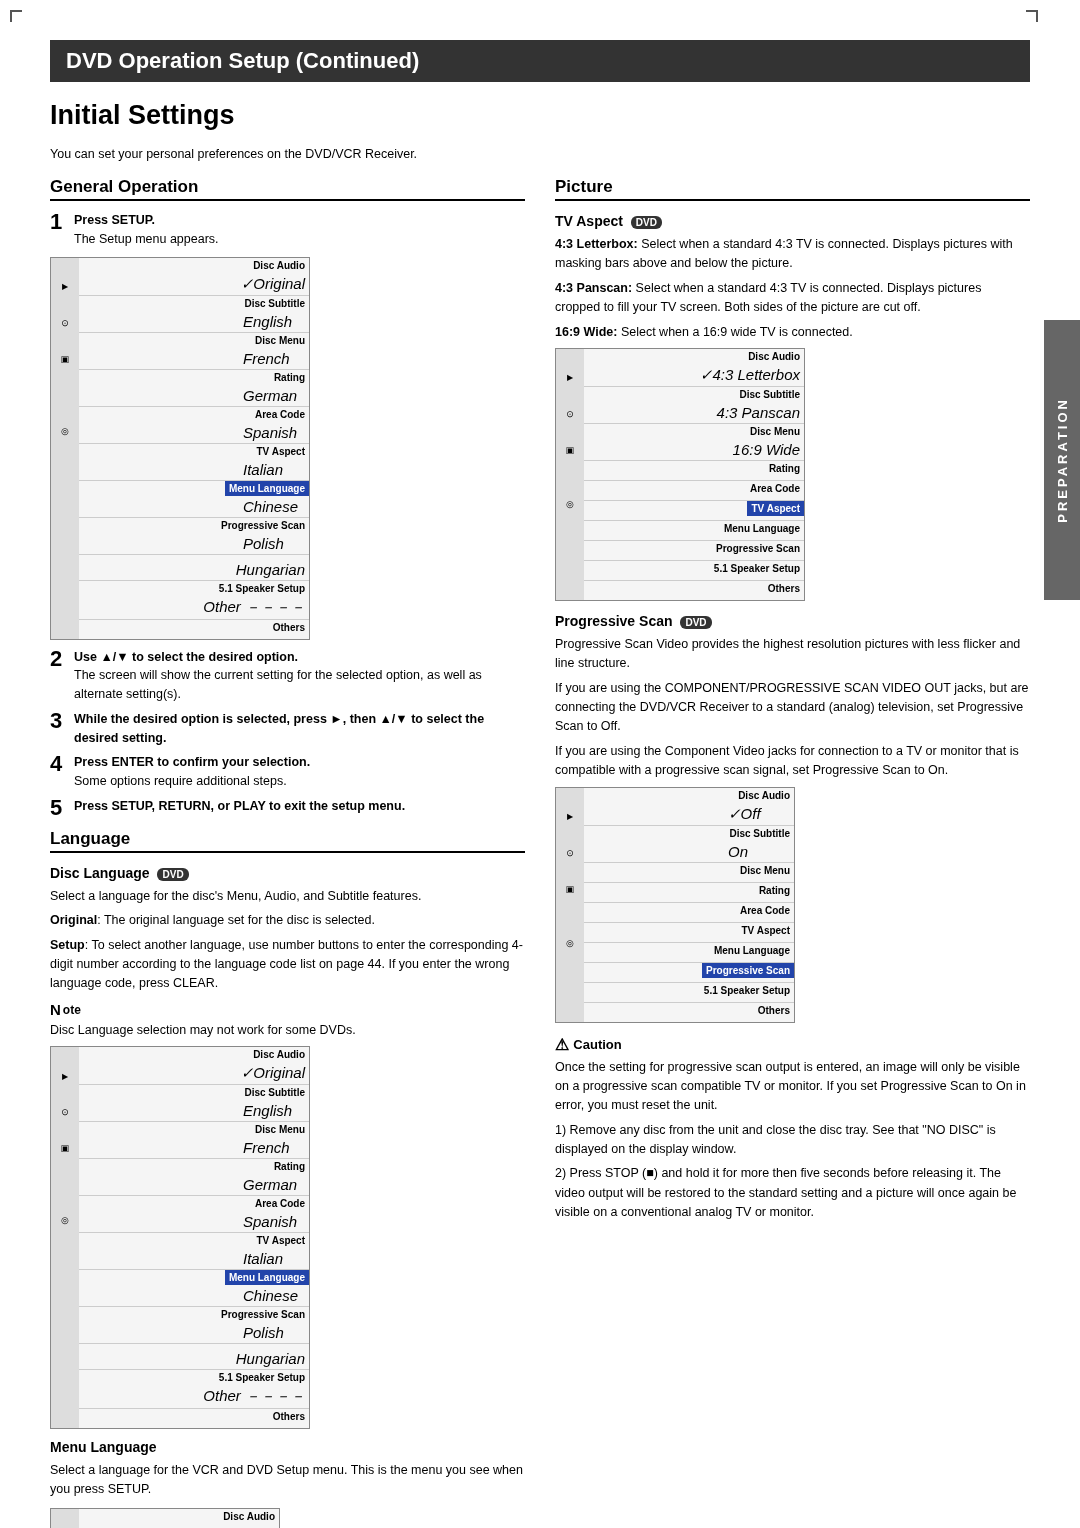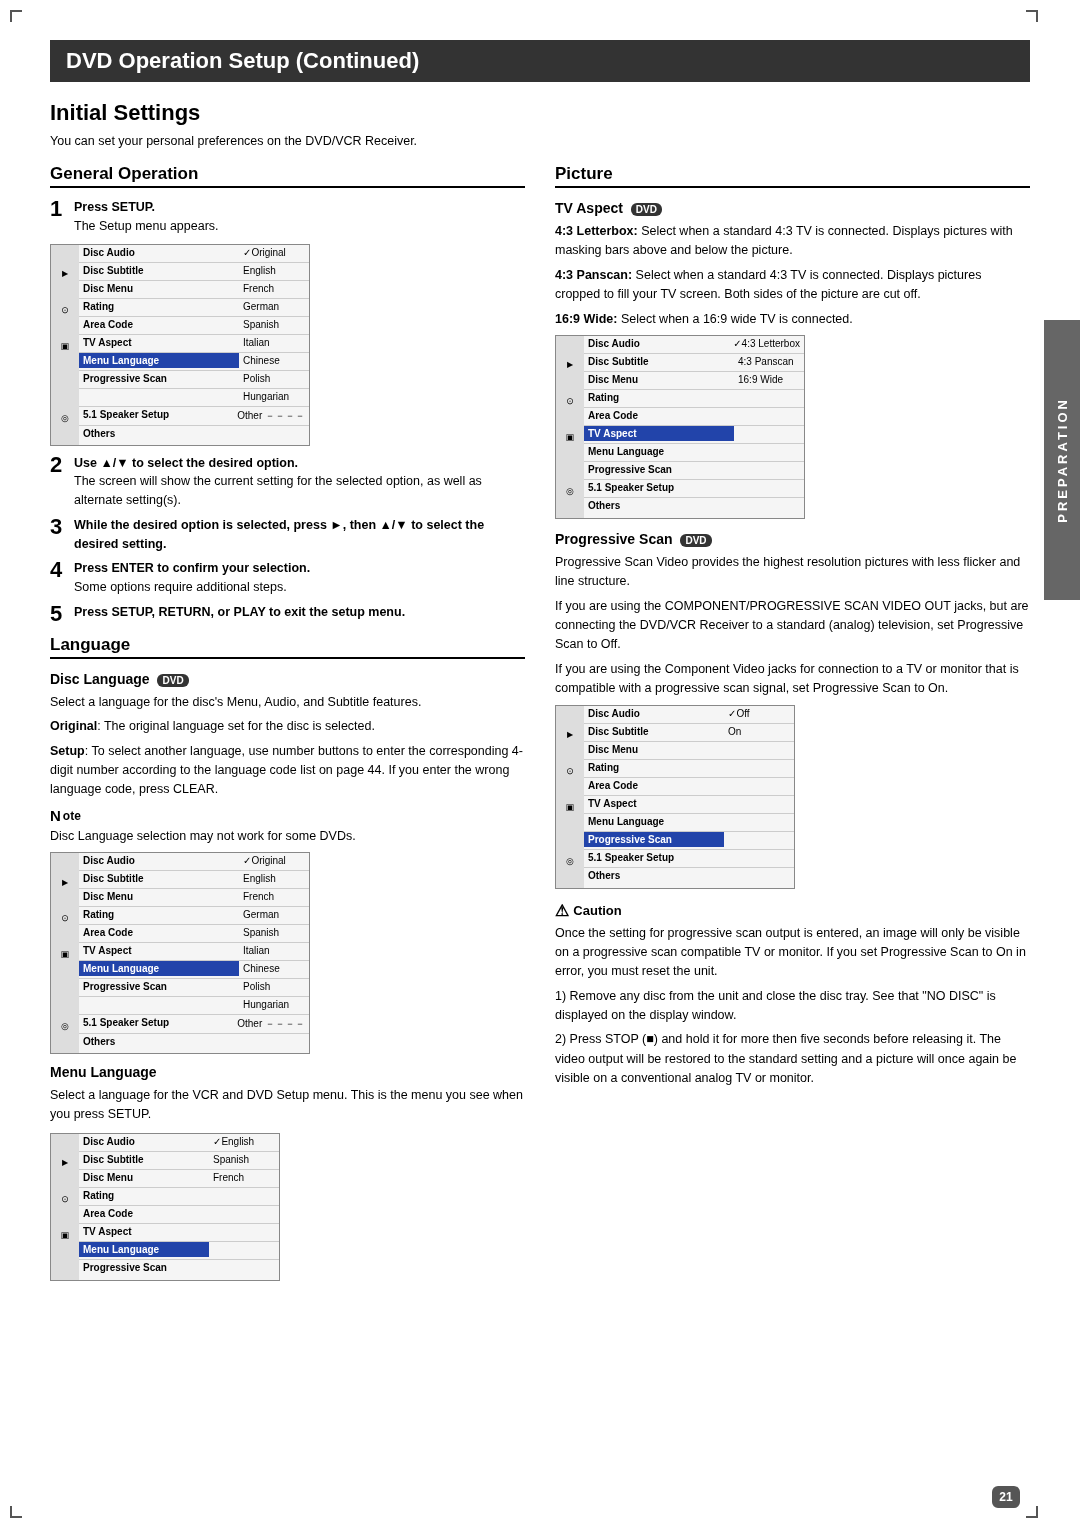--- a/index.html
+++ b/index.html
@@ -46,23 +46,23 @@
       background: #333;
       color: #fff;
       font-size: 22px;
       font-weight: bold;
       padding: 8px 16px;
       margin-bottom: 18px;
       margin-top: 10px;
     }
 
     .main-title {
-      font-size: 22px;
-      font-weight: bold;
-      margin-bottom: 8px;
+      font-size: 27px;
+      font-weight: bold;
+      margin-bottom: 16px;
     }
 
     .intro-text {
       font-size: 12.5px;
       margin-bottom: 16px;
     }
 
     
     .two-col {
       display: flex;
@@ -155,41 +155,43 @@
       justify-content: center;
       font-size: 9px;
     }
     .menu-rows {
       flex: 1;
     }
     .menu-row {
       display: flex;
       border-bottom: 1px solid #ccc;
       min-height: 18px;
-      align-items: flex-start;
+      align-items: flex-end;
+      flex-direction: column;
     }
     .menu-row:last-child {
       border-bottom: none;
     }
     .menu-row-label {
       flex: 1;
       padding: 2px 4px;
       font-weight: bold;
       font-size: 10px;
       color: #000;
     }
     .menu-row-label.selected {
       background: #2244aa;
       color: #fff;
     }
     .menu-row-value {
       padding: 2px 4px;
-      font-size: 10px;
+      font-size: 15px;
       color: #000;
       min-width: 70px;
+      font-style: italic;
     }
 
     
     .note-box {
       display: flex;
       align-items: flex-start;
       gap: 2px;
       margin: 8px 0 4px 0;
     }
     .note-icon {

